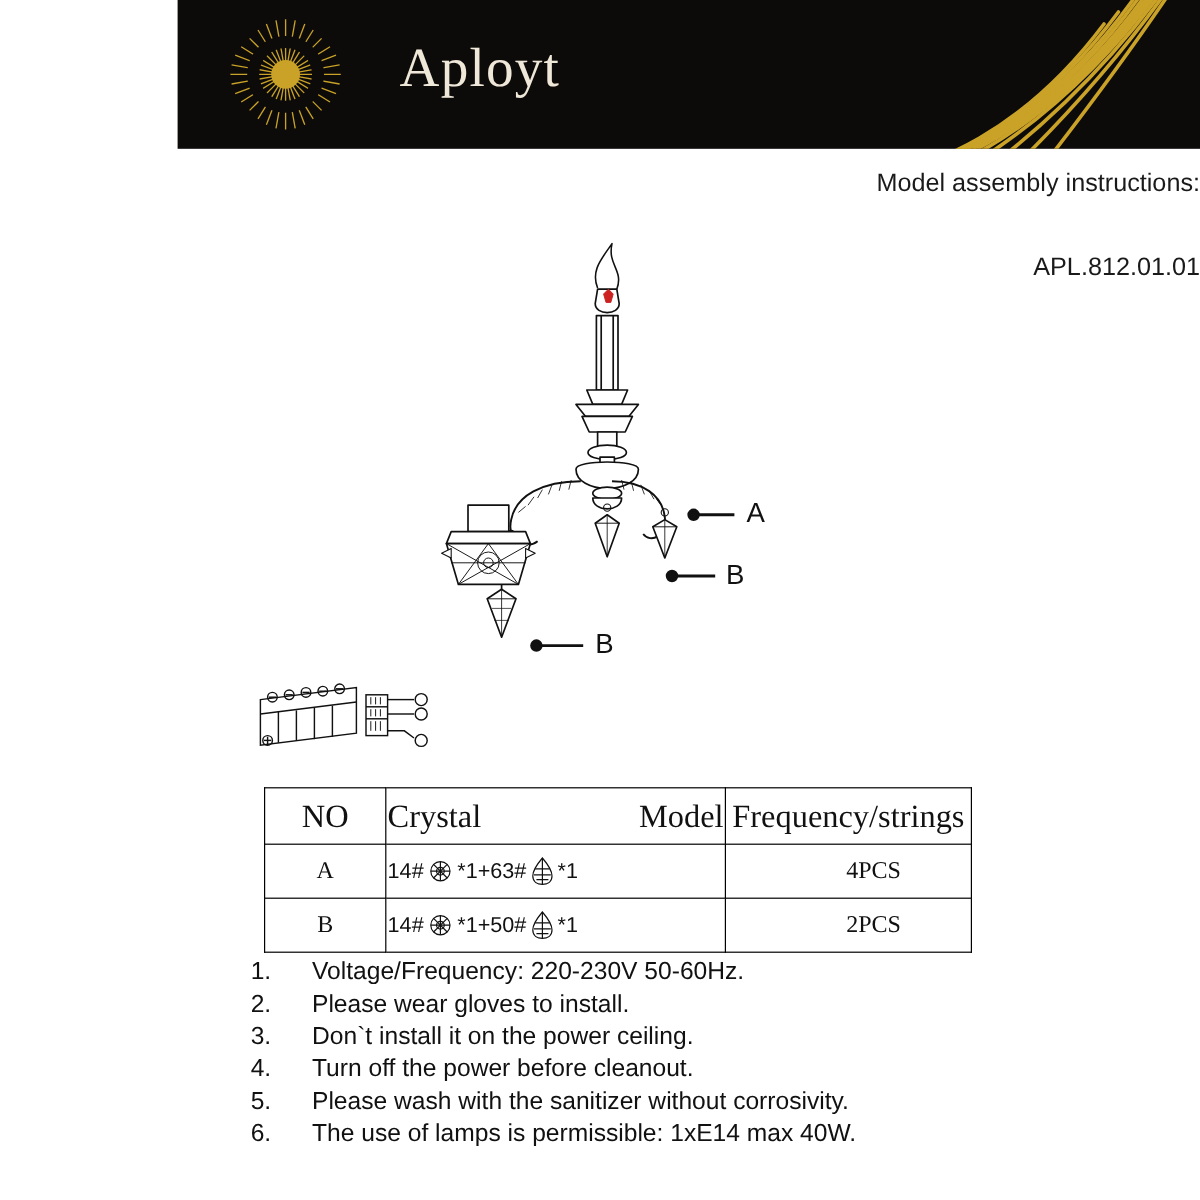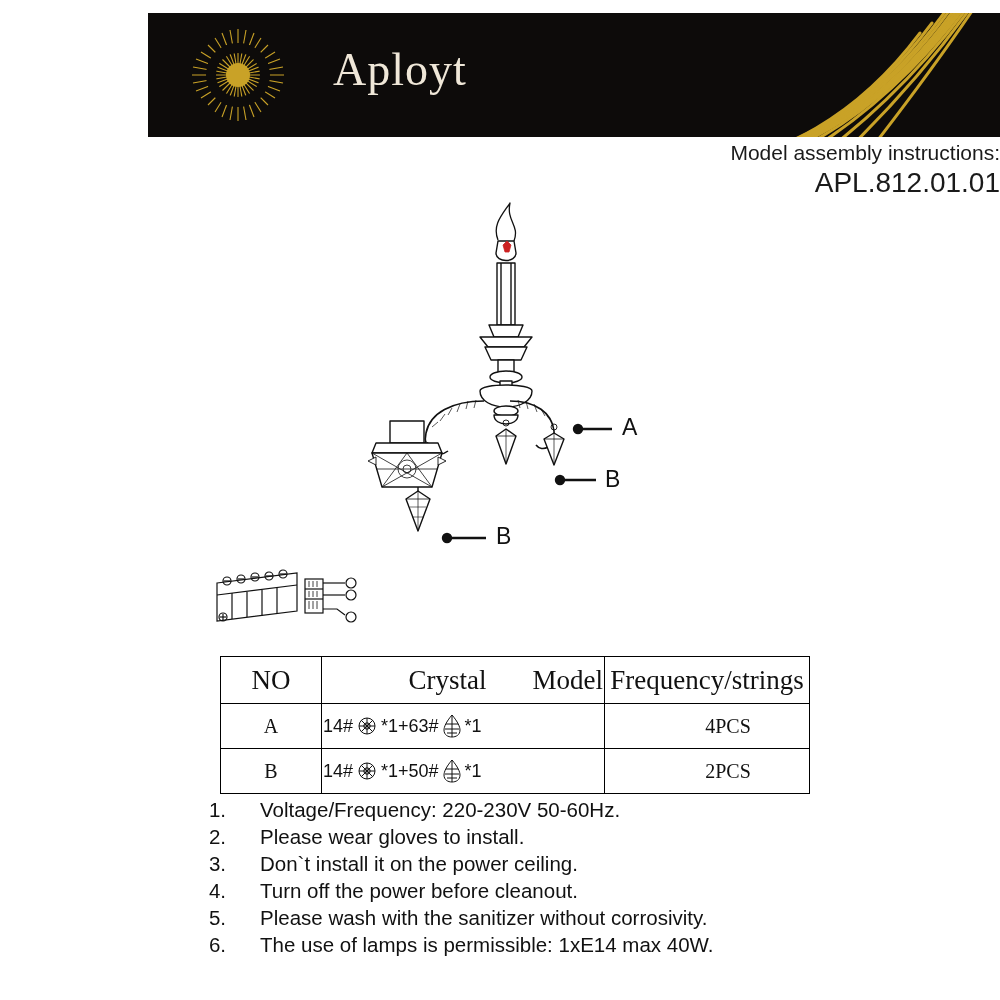--- a/index.html
+++ b/index.html
@@ -13,21 +13,21 @@
     font-family: "Liberation Sans", sans-serif;
     color: #111;
     position: relative;
     overflow: hidden;
   }
 
   
   .banner {
     position: absolute;
     left: 148px;
-    top: 13px;
+    top: 0;
     width: 852px;
     height: 124px;
     background: #0d0b0a;
     overflow: hidden;
   }
   .banner-logo-mark {
     position: absolute;
     left: 40px;
     top: 12px;
     width: 100px;
@@ -58,23 +58,24 @@
     width: 1000px;
     text-align: right;
     font-family: "Liberation Sans", sans-serif;
   }
   .title-line1 {
     font-size: 21px;
     color: #1a1a1a;
     line-height: 30px;
   }
   .title-line2 {
-    font-size: 28px;
+    font-size: 21px;
     color: #1a1a1a;
     line-height: 30px;
+    margin-top: 40px;
   }
 
   
   .diagram {
     position: absolute;
     left: 180px;
     top: 195px;
     width: 520px;
     height: 390px;
   }
@@ -114,21 +115,21 @@
   .col-no { width: 98px; }
   .col-crystal { width: 280px; }
   .col-qty { width: 202px; }
 
   .parts-table thead td {
     height: 44px;
     font-size: 27px;
   }
   .hdr-crystal-wrap {
     display: flex;
-    justify-content: flex-end;
+    justify-content: space-between;
     gap: 46px;
   }
   .parts-table tbody td {
     height: 42px;
     font-size: 20px;
   }
   .crystal-cell {
     display: flex;
     align-items: center;
     gap: 3px;

